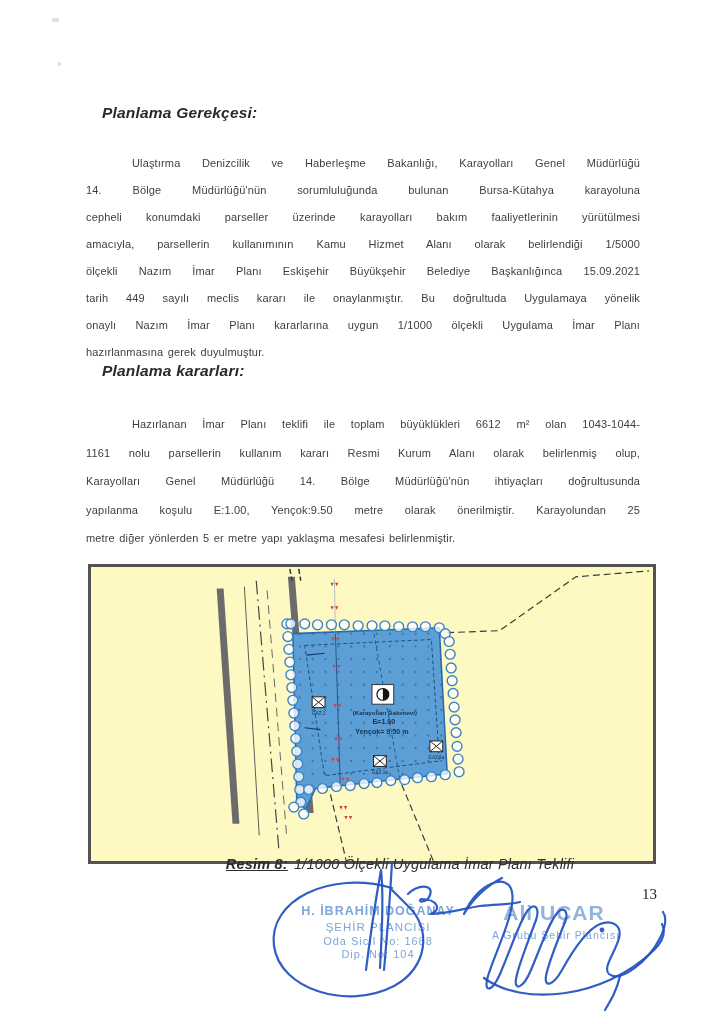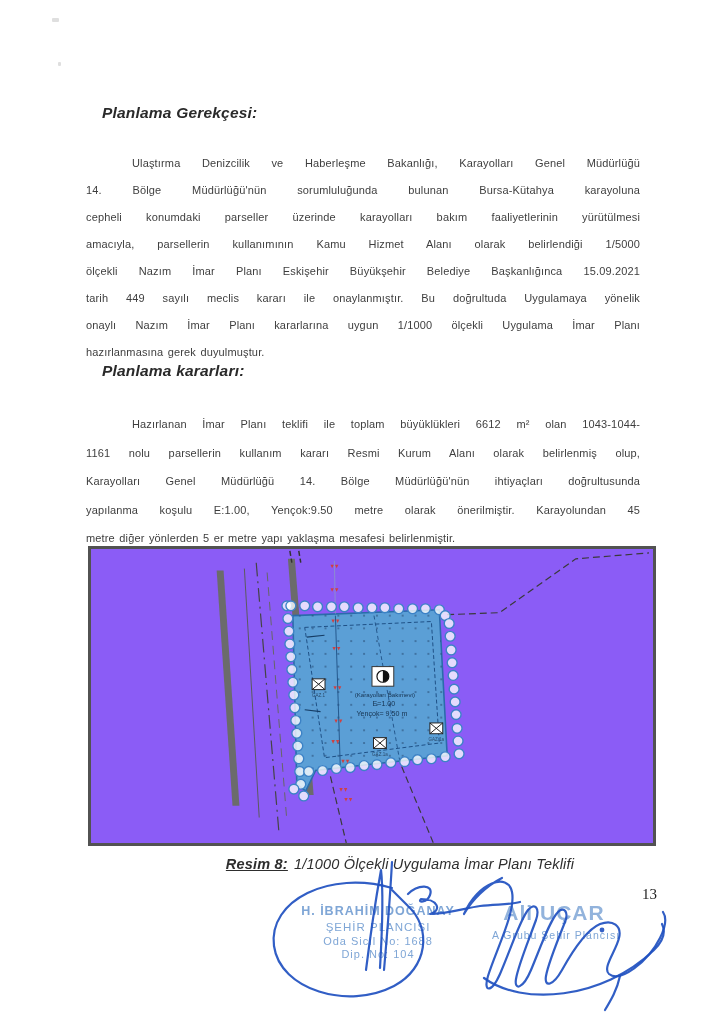--- a/index.html
+++ b/index.html
@@ -9,22 +9,22 @@
 
   .h-ital{position:absolute;left:86px;font-size:15.5px;font-weight:bold;font-style:italic;
           color:#2a2a2a;letter-spacing:.2px;margin-left:16px;}
   .para{position:absolute;left:86px;width:554px;color:#3e3e3e;font-size:11px;
         letter-spacing:.15px;word-spacing:1.2px;}
   .para .line{display:block;height:27px;line-height:27px;text-align:justify;white-space:normal;}
   .para.p2 .line{height:28.5px;line-height:28.5px;}
   .para .line.j::after{content:"";display:inline-block;width:100%;height:0;}
   .para .line.ind{text-indent:46px;}
 
-  .figure{position:absolute;left:88px;top:546px;width:562px;height:294px;
-          border:3px solid #525252;background:#8b5cf6;}
+  .figure{position:absolute;left:88px;top:564px;width:562px;height:294px;
+          border:3px solid #525252;background:#fef9c3;font-weight:bold;}
   .figure svg{display:block;}
 
   .caption{position:absolute;left:70px;top:856px;width:660px;text-align:center;
            font-size:14.5px;font-style:italic;color:#2e2e2e;letter-spacing:.2px;}
   .caption .cap-label{font-weight:bold;text-decoration:underline;margin-right:6px;}
 
   .pageno{position:absolute;left:642px;top:886px;font-family:"Liberation Serif",serif;
           font-size:15px;color:#1c1c1c;}
 
   .sig-overlay{position:absolute;left:250px;top:858px;width:430px;height:160px;}
@@ -54,21 +54,21 @@
     <span class="line j">onaylı Nazım İmar Planı kararlarına uygun 1/1000 ölçekli Uygulama İmar Planı</span>
     <span class="line">hazırlanmasına gerek duyulmuştur.</span>
   </div>
 
   <div class="h-ital" style="top:362px;">Planlama kararları:</div>
 
   <div class="para p2" style="top:410px;">
     <span class="line j ind">Hazırlanan İmar Planı teklifi ile toplam büyüklükleri 6612 m² olan 1043-1044-</span>
     <span class="line j">1161 nolu parsellerin kullanım kararı Resmi Kurum Alanı olarak belirlenmiş olup,</span>
     <span class="line j">Karayolları Genel Müdürlüğü 14. Bölge Müdürlüğü'nün ihtiyaçları doğrultusunda</span>
-    <span class="line j">yapılanma koşulu E:1.00, Yençok:9.50 metre olarak önerilmiştir. Karayolundan 45</span>
+    <span class="line j">yapılanma koşulu E:1.00, Yençok:9.50 metre olarak önerilmiştir. Karayolundan 25</span>
     <span class="line">metre diğer yönlerden 5 er metre yapı yaklaşma mesafesi belirlenmiştir.</span>
   </div>
 
   <div class="figure">
     <svg width="562" height="294" viewBox="0 0 568 300" preserveAspectRatio="none">
 
       <defs>
         <pattern id="dotpat" width="13" height="13" patternUnits="userSpaceOnUse">
           <circle cx="3" cy="3" r="1.1" fill="#1d3a5f" opacity="0.55"></circle>
         </pattern>

